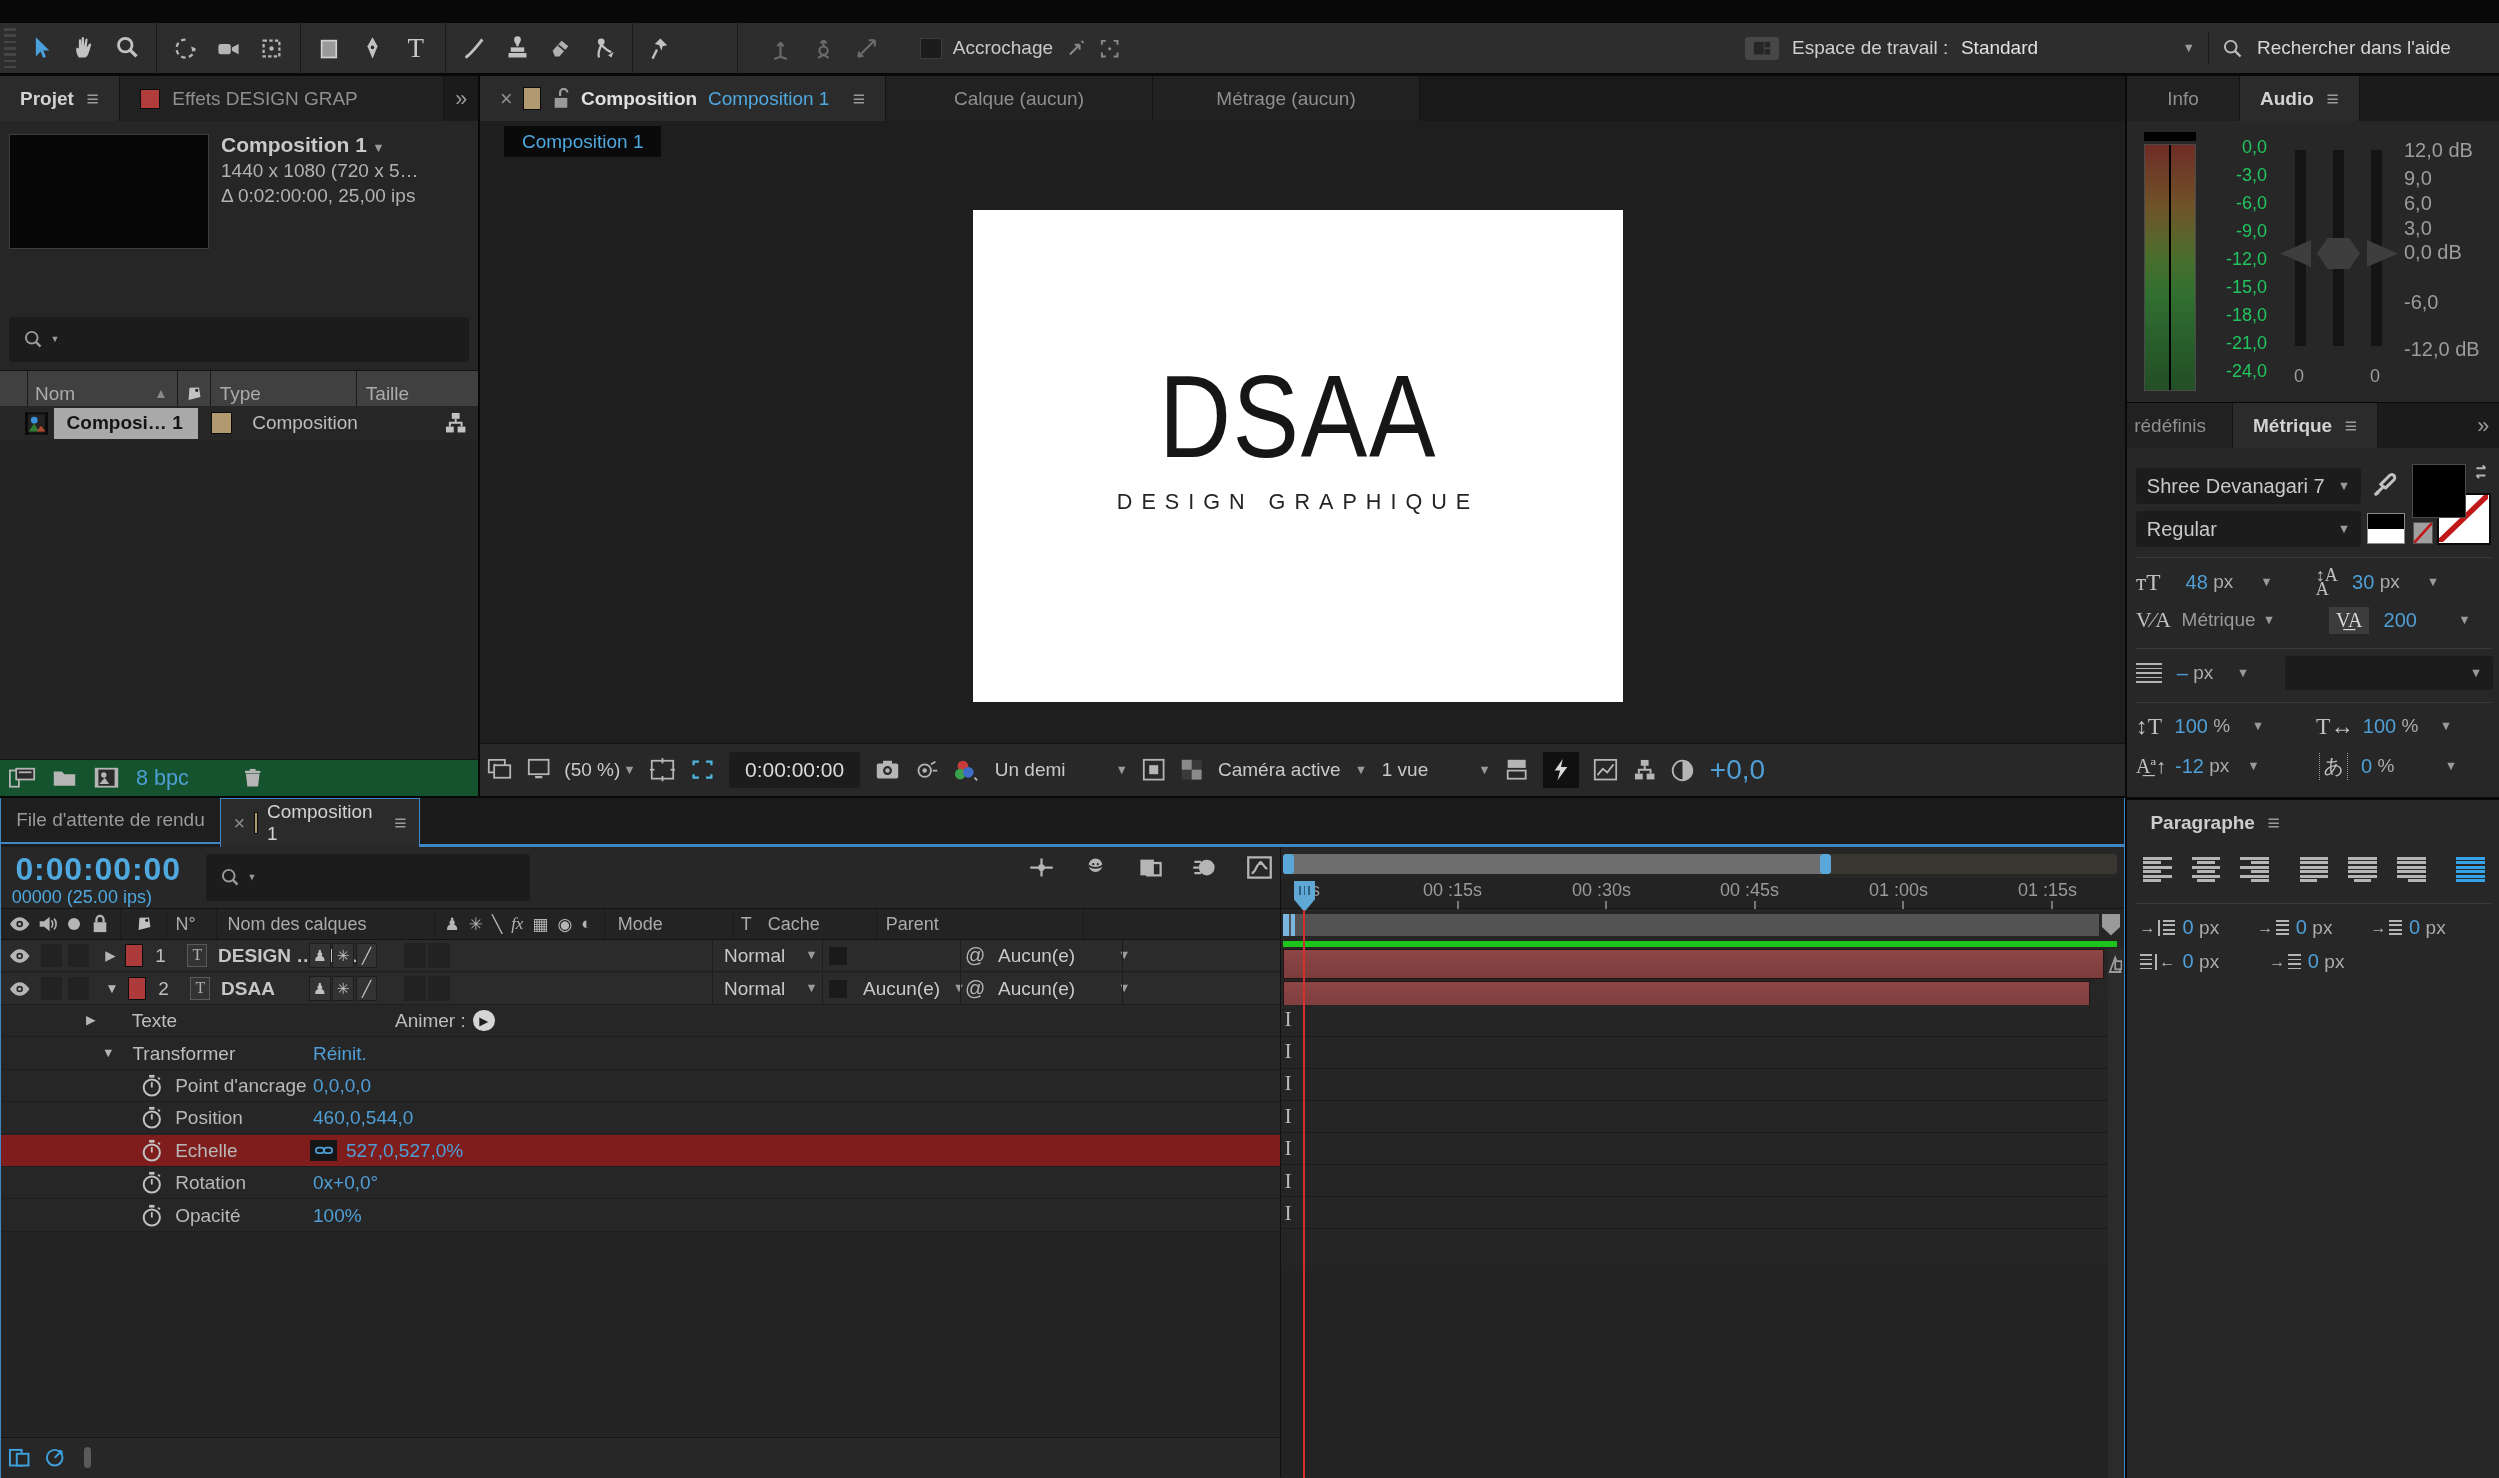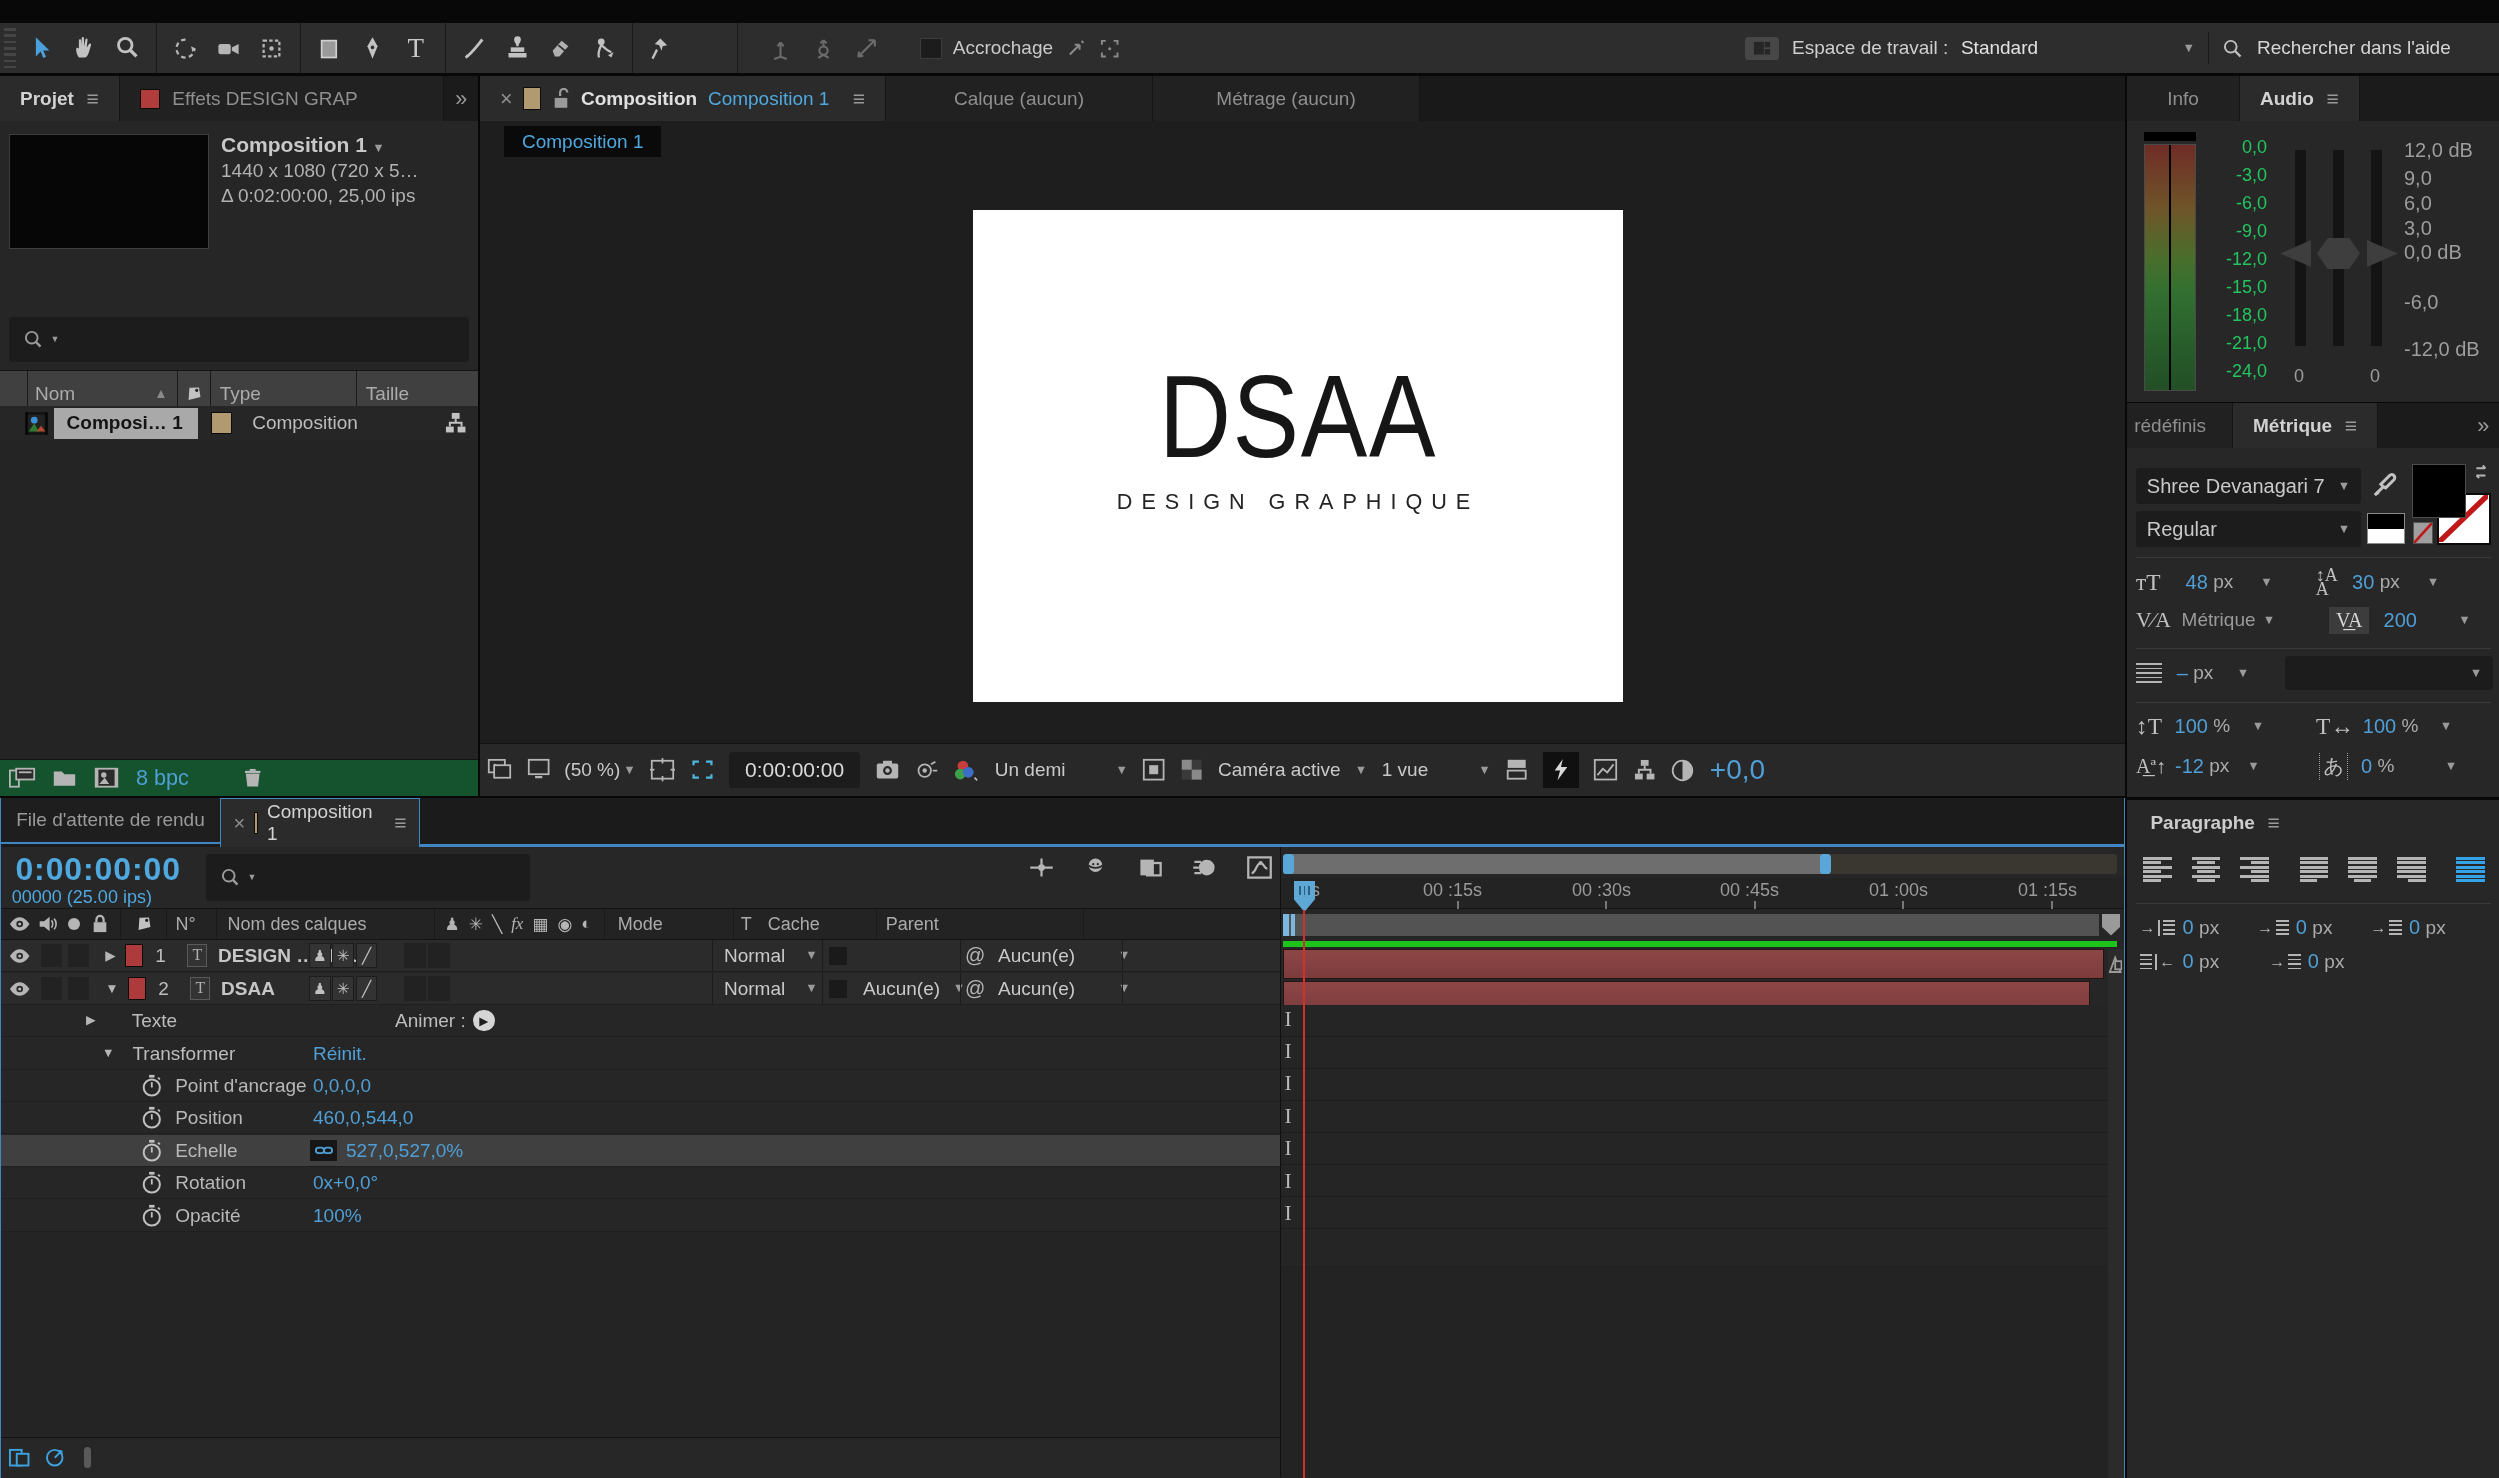--- a/index.html
+++ b/index.html
@@ -860,21 +860,21 @@
     <div class="row36" style="top:304px;width:1279px;background:#262626">
       <svg class="ic" width="21.6" height="23.4" viewBox="0 0 24 26" style="margin-left:140px">
           <circle cx="12" cy="15" r="9" fill="none" stroke="#c0c0c0" stroke-width="2.2"></circle>
           <line x1="12" y1="15" x2="12" y2="9" stroke="#c0c0c0" stroke-width="2"></line>
           <rect x="9" y="1" width="6" height="3" fill="#c0c0c0"></rect>
           <line x1="19" y1="4" x2="21" y2="6" stroke="#c0c0c0" stroke-width="2"></line>
         </svg>
       <span style="margin-left:12.6px;color:#b8b8b8">Position</span>
       <span class="v" style="position:absolute;left:312px">460,0,544,0</span>
     </div>
-    <div class="row36" style="top:337px;width:1279px;background:#404040">
+    <div class="row36" style="top:337px;width:1279px;background:#7f1d1d">
       <svg class="ic" width="21.6" height="23.4" viewBox="0 0 24 26" style="margin-left:140px">
           <circle cx="12" cy="15" r="9" fill="none" stroke="#c0c0c0" stroke-width="2.2"></circle>
           <line x1="12" y1="15" x2="12" y2="9" stroke="#c0c0c0" stroke-width="2"></line>
           <rect x="9" y="1" width="6" height="3" fill="#c0c0c0"></rect>
           <line x1="19" y1="4" x2="21" y2="6" stroke="#c0c0c0" stroke-width="2"></line>
         </svg>
       <span style="margin-left:12.6px;color:#b8b8b8">Echelle</span>
       <span class="f" style="position:absolute;left:309px;gap:9px">
         <span class="f" style="width:27px;height:21.6px;background:#161616;justify-content:center">
             <svg width="18" height="10.8" viewBox="0 0 20 12">

